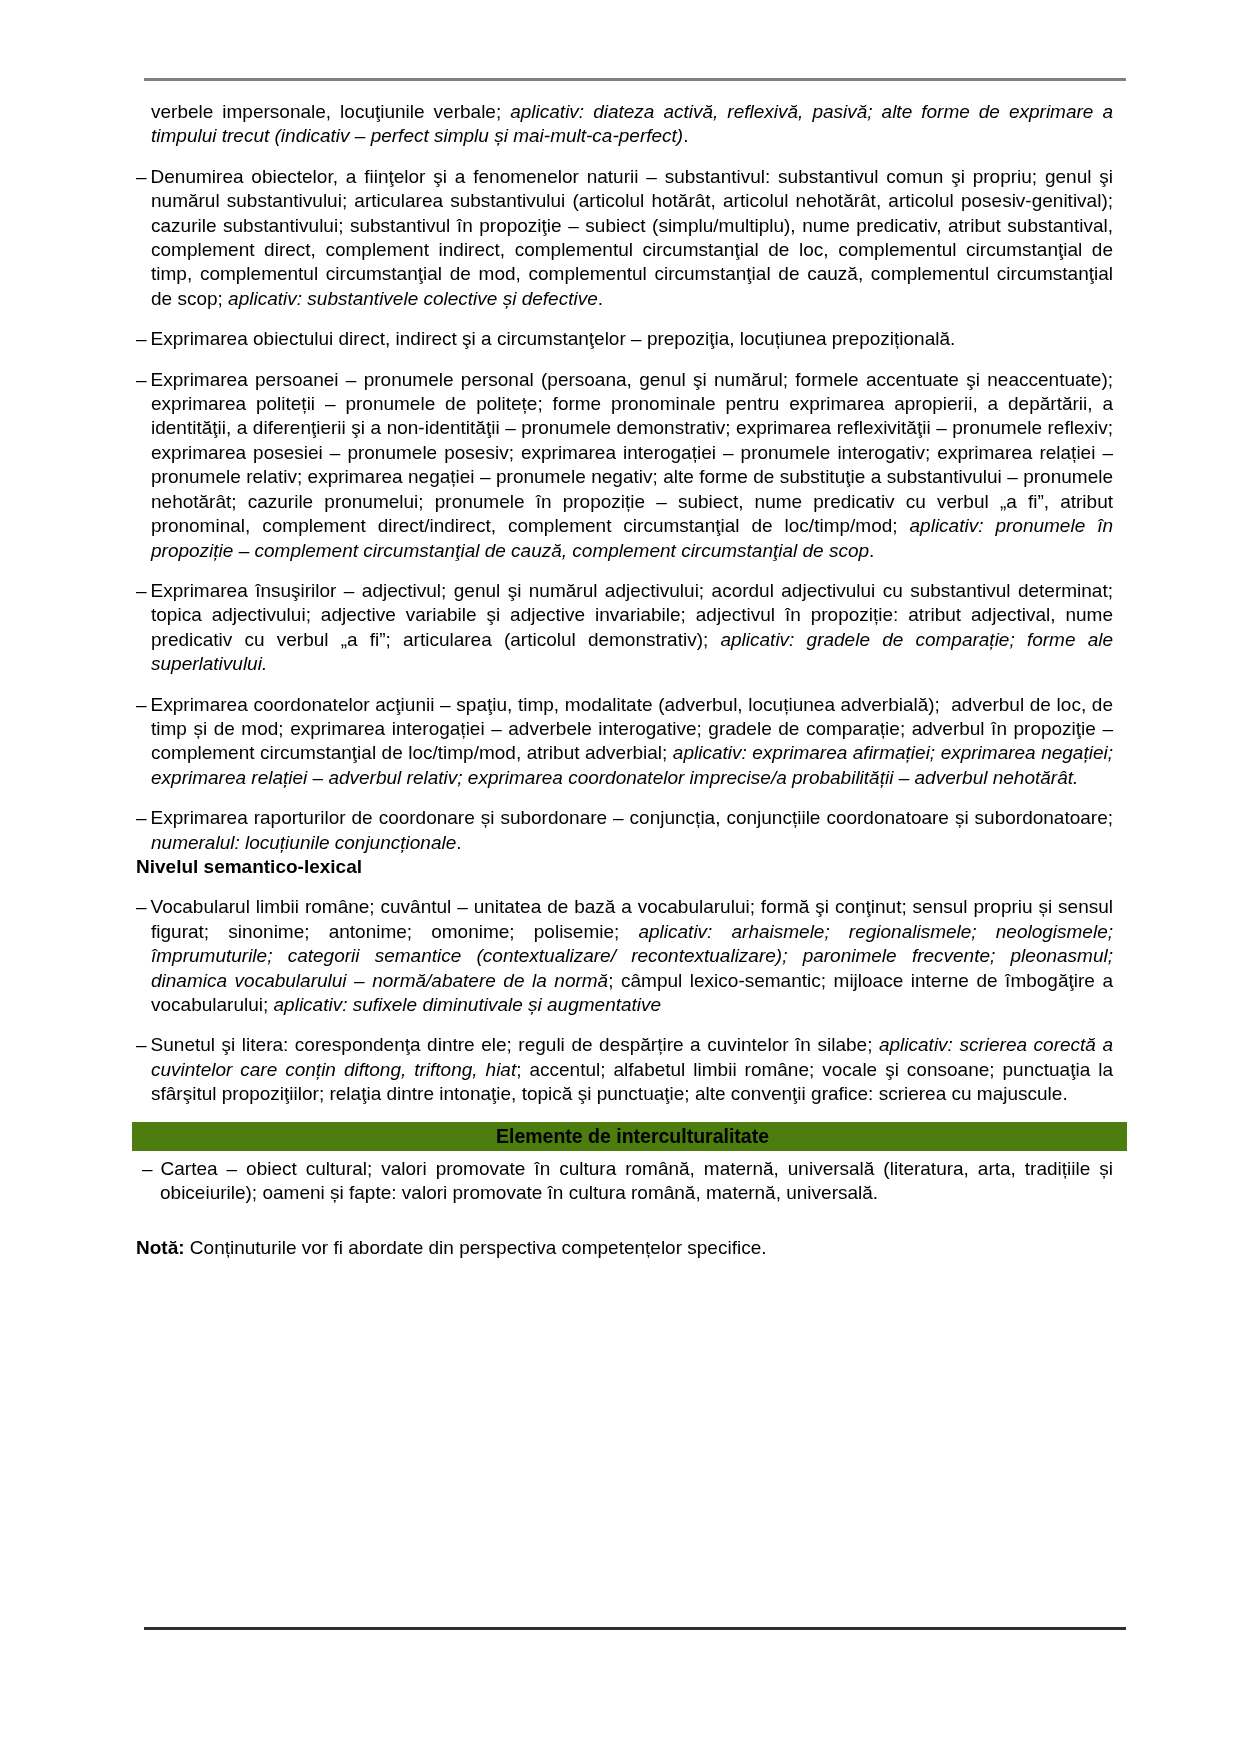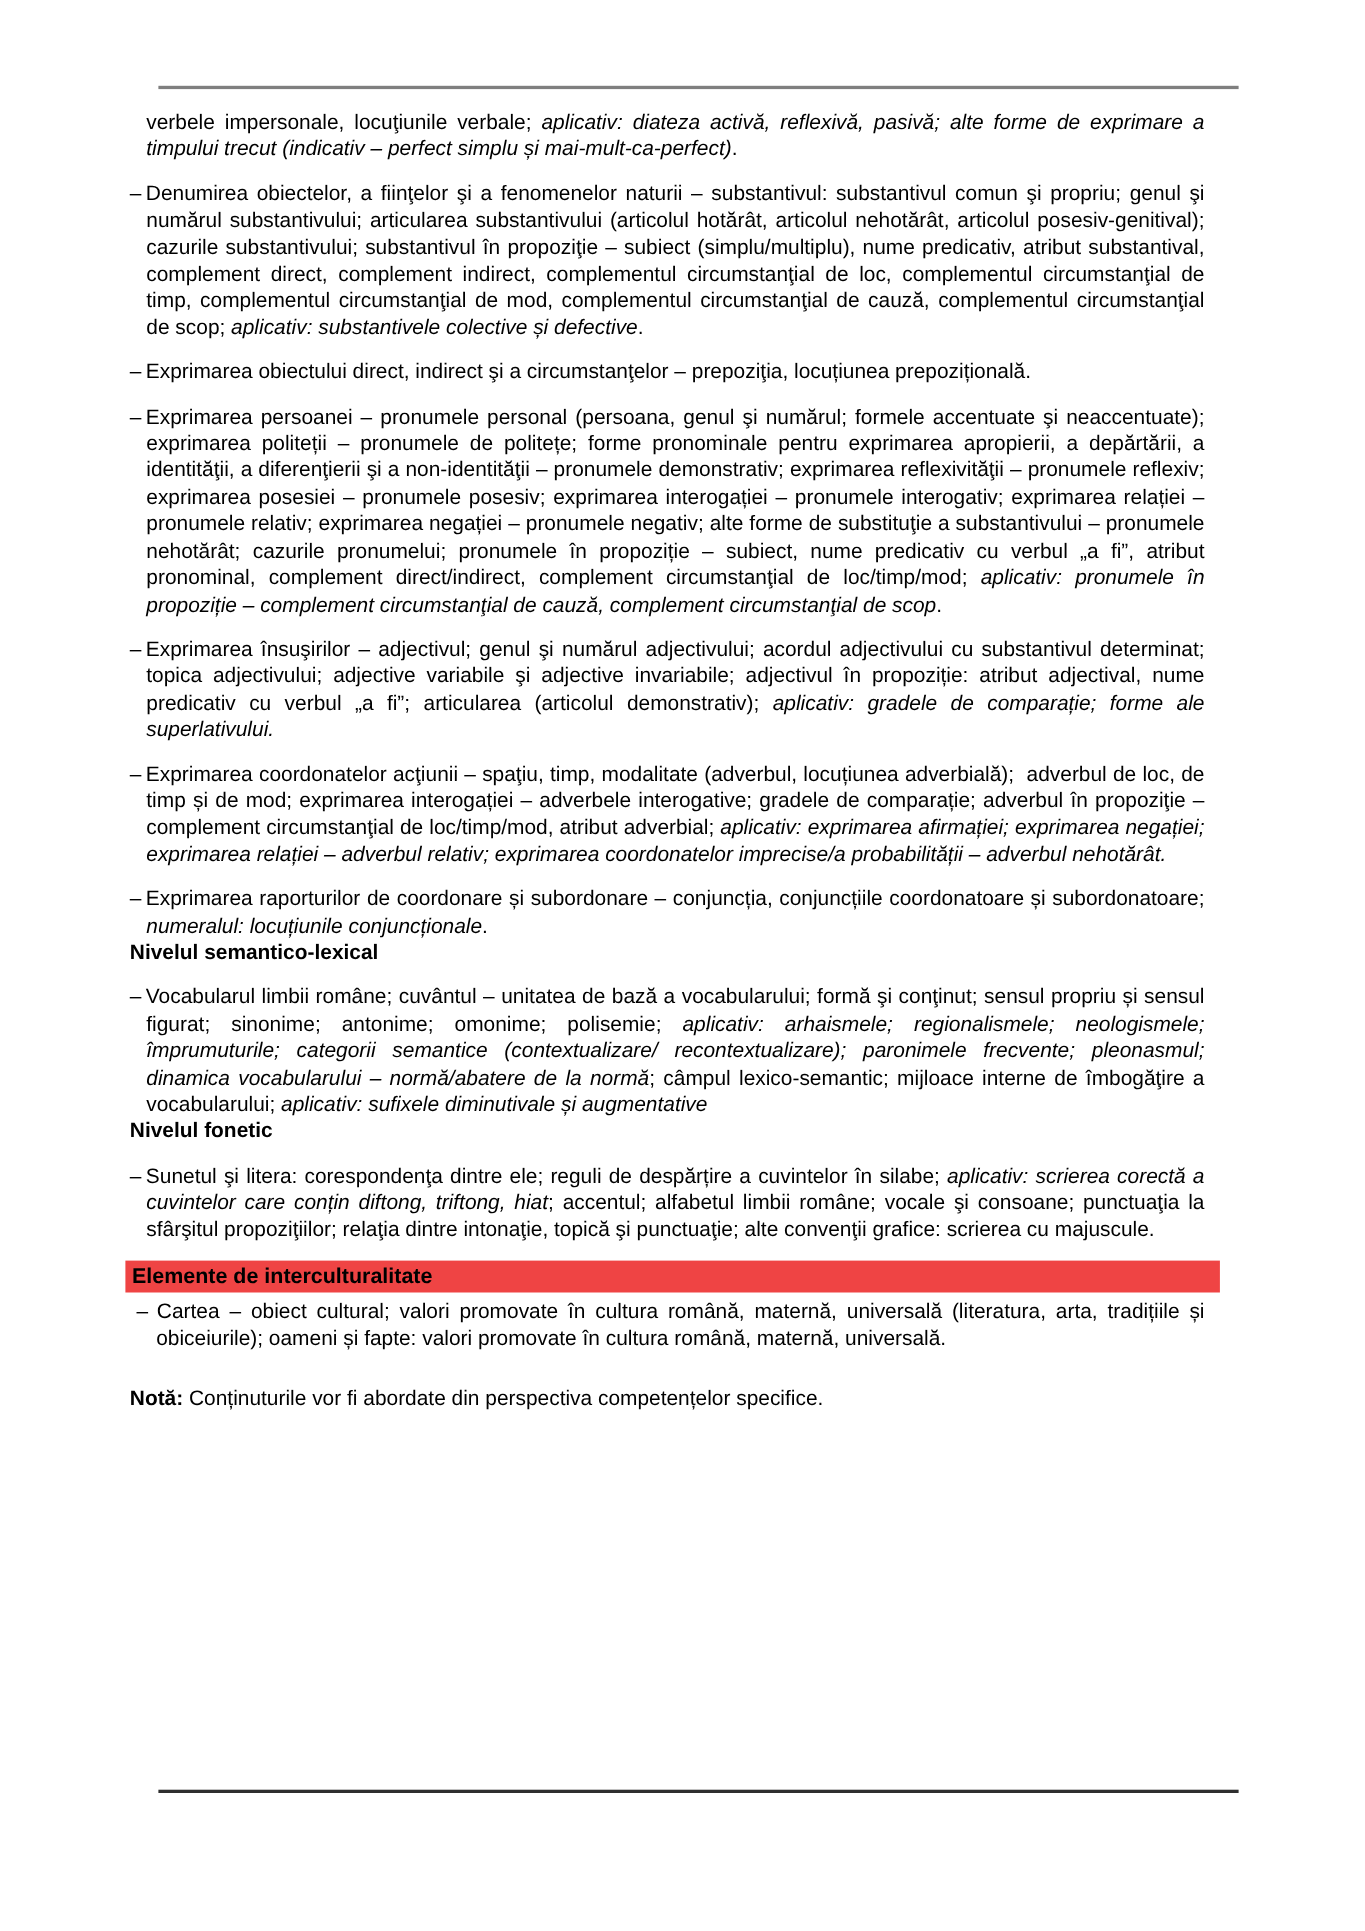--- a/index.html
+++ b/index.html
@@ -27,21 +27,21 @@
     background: #7f7f7f;
   }
   .rule-bottom {
     left: 144px;
     top: 1627px;
     width: 982px;
     background: #2f2f2f;
   }
   .content {
     position: absolute;
-    left: 118px;
+    left: 136px;
     top: 100px;
     width: 977px;
     font-size: 19px;
     line-height: 24.4px;
     text-align: justify;
   }
   .block {
     white-space: pre-wrap;
   }
   .paragraph-continuation {
@@ -90,20 +90,19 @@
   <div class="content">
       <div class="block paragraph-continuation"><span class="seg-normal">verbele impersonale, locuţiunile verbale; </span><span class="seg-italic">aplicativ: diateza activă, reflexivă, pasivă; alte forme de exprimare a timpului trecut (indicativ – perfect simplu și mai-mult-ca-perfect)</span><span class="seg-normal">.</span></div>
       <div class="block bullet"><span class="marker">–</span><span class="seg-normal">Denumirea obiectelor, a fiinţelor şi a fenomenelor naturii – substantivul: substantivul comun şi propriu; genul şi numărul substantivului; articularea substantivului (articolul hotărât, articolul nehotărât, articolul posesiv-genitival); cazurile substantivului; substantivul în propoziţie – subiect (simplu/multiplu), nume predicativ, atribut substantival, complement direct, complement indirect, complementul circumstanţial de loc, complementul circumstanţial de timp, complementul circumstanţial de mod, complementul circumstanţial de cauză, complementul circumstanţial de scop; </span><span class="seg-italic">aplicativ: substantivele colective și defective</span><span class="seg-normal">.</span></div>
       <div class="block bullet"><span class="marker">–</span><span class="seg-normal">Exprimarea obiectului direct, indirect şi a circumstanţelor – prepoziţia, locuțiunea prepozițională.</span></div>
       <div class="block bullet"><span class="marker">–</span><span class="seg-normal">Exprimarea persoanei – pronumele personal (persoana, genul şi numărul; formele accentuate şi neaccentuate); exprimarea politeții – pronumele de politețe; forme pronominale pentru exprimarea apropierii, a depărtării, a identităţii, a diferenţierii şi a non-identităţii – pronumele demonstrativ; exprimarea reflexivităţii – pronumele reflexiv; exprimarea posesiei – pronumele posesiv; exprimarea interogației – pronumele interogativ; exprimarea relației – pronumele relativ; exprimarea negației – pronumele negativ; alte forme de substituţie a substantivului – pronumele nehotărât; cazurile pronumelui; pronumele în propoziție – subiect, nume predicativ cu verbul „a fi”, atribut pronominal, complement direct/indirect, complement circumstanţial de loc/timp/mod; </span><span class="seg-italic">aplicativ: pronumele în propoziție – complement circumstanţial de cauză, complement circumstanţial de scop</span><span class="seg-normal">.</span></div>
       <div class="block bullet"><span class="marker">–</span><span class="seg-normal">Exprimarea însuşirilor – adjectivul; genul şi numărul adjectivului; acordul adjectivului cu substantivul determinat; topica adjectivului; adjective variabile şi adjective invariabile; adjectivul în propoziție: atribut adjectival, nume predicativ cu verbul „a fi”; articularea (articolul demonstrativ); </span><span class="seg-italic">aplicativ: gradele de comparație; forme ale superlativului.</span></div>
       <div class="block bullet"><span class="marker">–</span><span class="seg-normal">Exprimarea coordonatelor acţiunii – spaţiu, timp, modalitate (adverbul, locuțiunea adverbială);  adverbul de loc, de timp și de mod; exprimarea interogației – adverbele interogative; gradele de comparație; adverbul în propoziţie – complement circumstanţial de loc/timp/mod, atribut adverbial; </span><span class="seg-italic">aplicativ: exprimarea afirmației; exprimarea negației; exprimarea relației – adverbul relativ; exprimarea coordonatelor imprecise/a probabilității – adverbul nehotărât.</span></div>
       <div class="block bullet"><span class="marker">–</span><span class="seg-normal">Exprimarea raporturilor de coordonare și subordonare – conjuncția, conjuncțiile coordonatoare și subordonatoare; </span><span class="seg-italic">numeralul: locuțiunile conjuncționale</span><span class="seg-normal">.</span></div>
       <div class="block heading"><span class="seg-bold">Nivelul semantico-lexical</span></div>
       <div class="block bullet"><span class="marker">–</span><span class="seg-normal">Vocabularul limbii române; cuvântul – unitatea de bază a vocabularului; formă şi conţinut; sensul propriu și sensul figurat; sinonime; antonime; omonime; polisemie; </span><span class="seg-italic">aplicativ: arhaismele; regionalismele; neologismele; împrumuturile; categorii semantice (contextualizare/ recontextualizare); paronimele frecvente; pleonasmul;  dinamica vocabularului – normă/abatere de la normă</span><span class="seg-normal">; câmpul lexico-semantic; mijloace interne de îmbogăţire a vocabularului; </span><span class="seg-italic">aplicativ: sufixele diminutivale și augmentative</span></div>
-      <div class="block heading"><span class="seg-bold">Nivelul fonetic</span></div>
       <div class="block bullet"><span class="marker">–</span><span class="seg-normal">Sunetul şi litera: corespondenţa dintre ele; reguli de despărțire a cuvintelor în silabe; </span><span class="seg-italic">aplicativ: scrierea corectă a cuvintelor care conțin diftong, triftong, hiat</span><span class="seg-normal">; accentul; alfabetul limbii române; vocale şi consoane; punctuaţia la sfârşitul propoziţiilor; relaţia dintre intonaţie, topică şi punctuaţie; alte convenţii grafice: scrierea cu majuscule.</span></div>
-      <div class="block heading-highlight" style="background: #ef4444;"><span class="seg-bold">Elemente de interculturalitate</span></div>
+      <div class="block heading-highlight" style="background: #4d7c0f; text-align: center;"><span class="seg-bold">Elemente de interculturalitate</span></div>
       <div class="block bullet-wide"><span class="marker">–</span><span class="seg-normal">Cartea – obiect cultural; valori promovate în cultura română, maternă, universală (literatura, arta, tradițiile și obiceiurile); oameni și fapte: valori promovate în cultura română, maternă, universală.</span></div>
       <div class="block note"><span class="seg-bold">Notă:</span><span class="seg-normal"> Conținuturile vor fi abordate din perspectiva competențelor specifice.</span></div>
     </div>
   <div class="rule rule-bottom" style="background: rgb(47, 47, 47);"></div>
 </div>
 
 </body></html>

